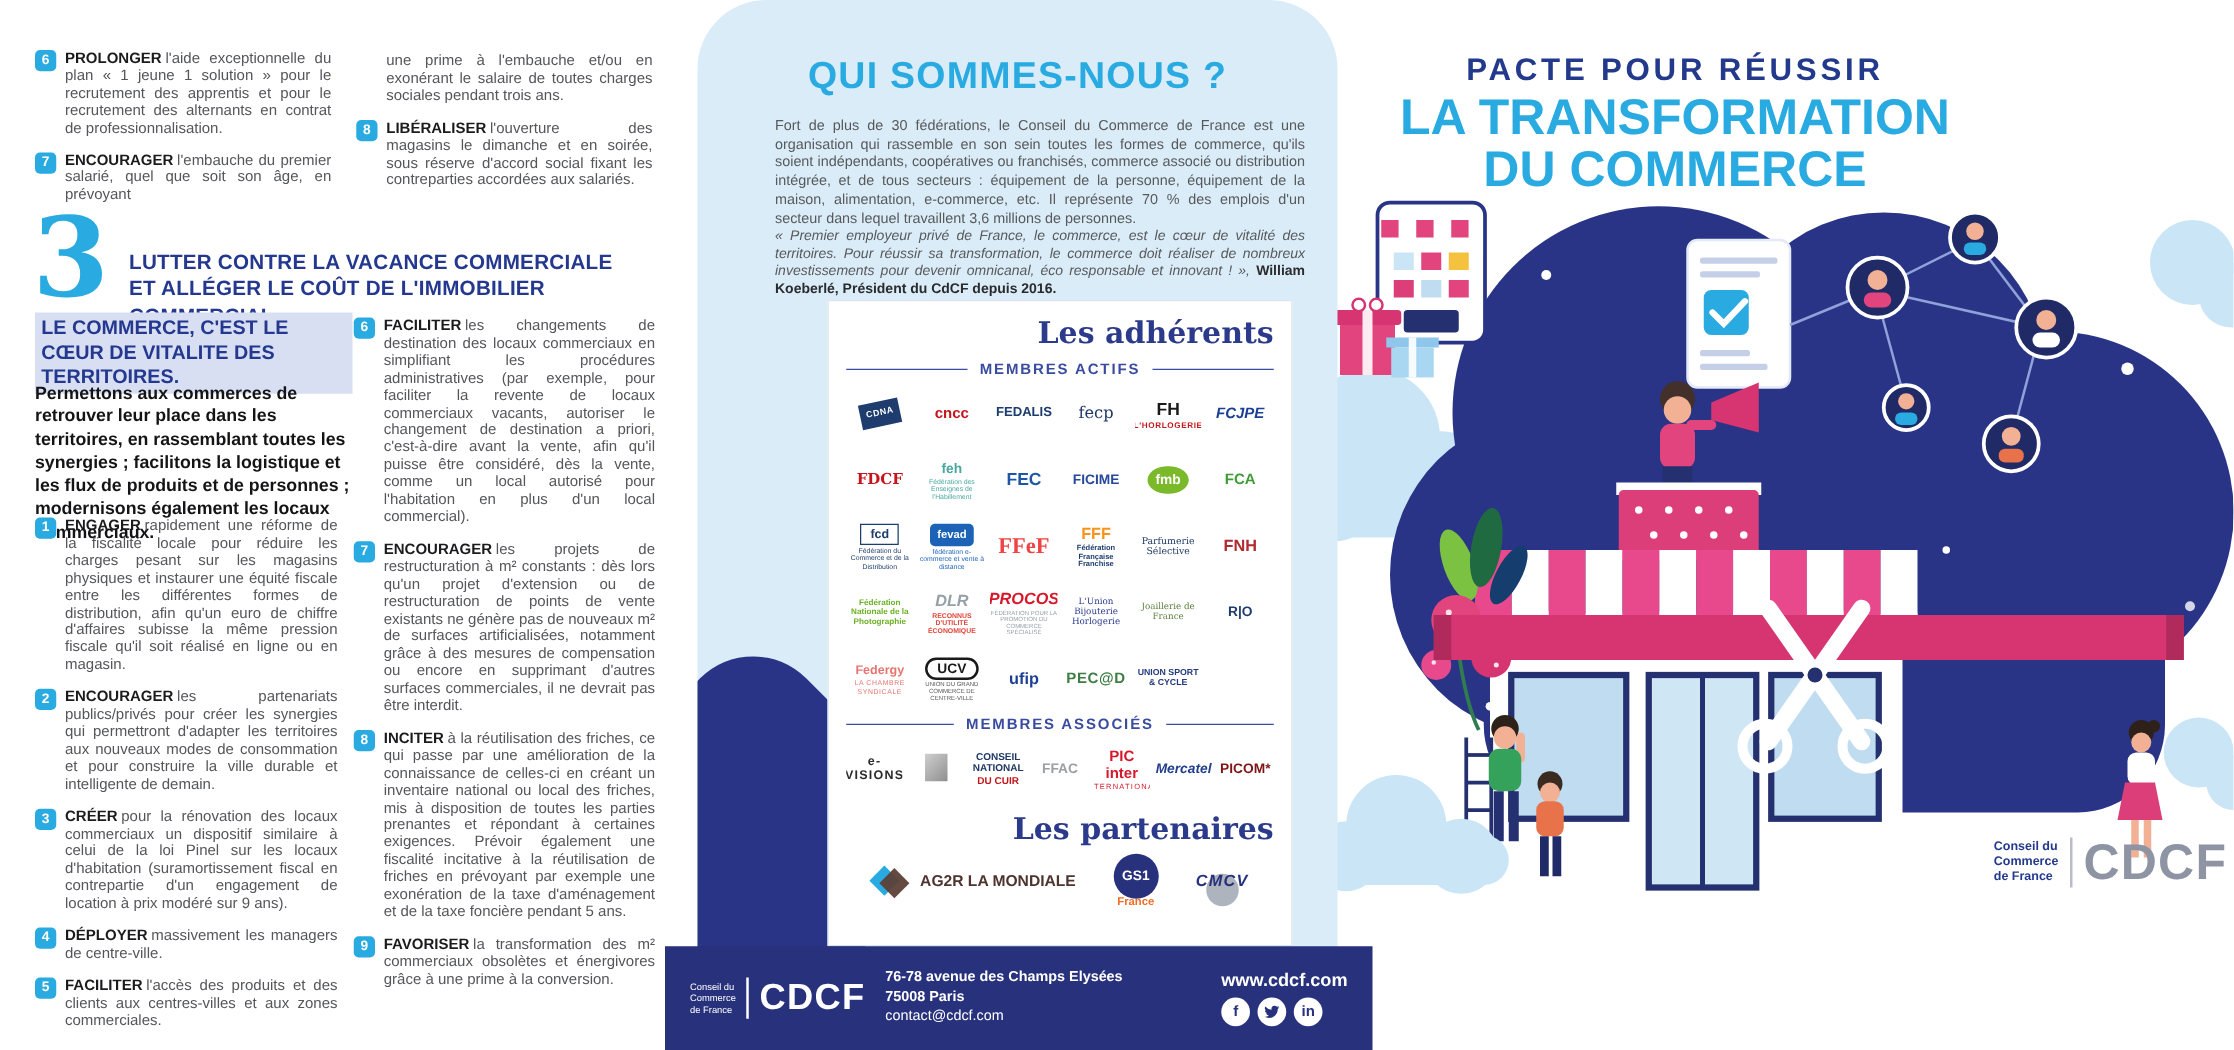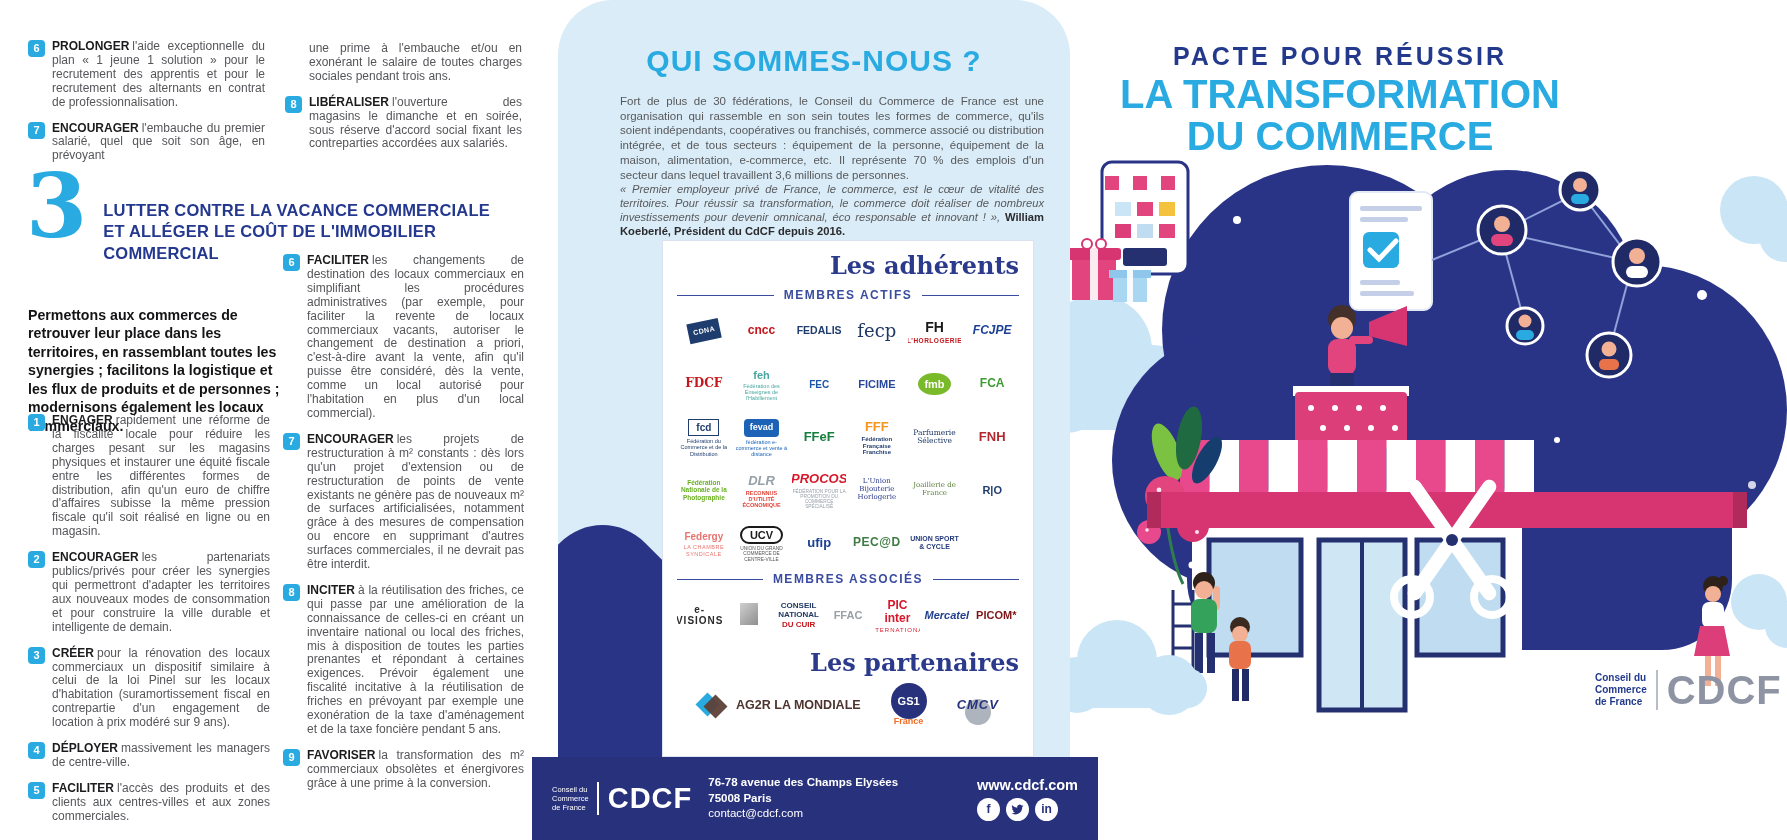--- a/index.html
+++ b/index.html
@@ -124,20 +124,21 @@
       </div>
     </div>
 
     <div class="sec3">
       <div class="num">3</div>
       <div class="t">
         <span>LUTTER CONTRE LA VACANCE COMMERCIALE</span><br>
         <span>ET ALLÉGER LE COÛT DE L'IMMOBILIER COMMERCIAL</span>
       </div>
     </div>
+    <div class="hl">LE COMMERCE, C'EST LE CŒUR DE VITALITE DES TERRITOIRES.</div>
     <p class="intro">Permettons aux commerces de retrouver leur place dans les territoires, en rassemblant toutes les synergies ; facilitons la logistique et les flux de produits et de personnes ; modernisons également les locaux commerciaux.</p>
 
     <div class="colA">
 
     <div class="item">
           <span class="badge">1</span>
           <p class="itxt"><b class="verb">ENGAGER</b><span>rapidement une réforme de la fiscalité locale pour réduire les charges pesant sur les magasins physiques et instaurer une équité fiscale entre les différentes formes de distribution, afin qu'un euro de chiffre d'affaires subisse la même pression fiscale qu'il soit réalisé en ligne ou en magasin.</span></p>
         </div>
         <div class="item">
           <span class="badge">2</span>
@@ -200,21 +201,21 @@
             <span class="lg-main" style="color:#C4161C;font-weight:800;font-size:12px">cncc</span>
             <span class="lg-sub"></span>
           </div>
           <div class="lg">
 
             <span class="lg-main" style="color:#1E3C6E;font-weight:800;font-size:10.5px">FEDALIS</span>
             <span class="lg-sub"></span>
           </div>
           <div class="lg">
 
-            <span class="lg-main" style="color:#1F3864;font-family:'DejaVu Serif',serif;font-size:18px">fecp</span>
+            <span class="lg-main" style="color:#1F3864;font-family:'DejaVu Serif',serif;font-size:13px">fecp</span>
             <span class="lg-sub"></span>
           </div>
           <div class="lg">
 
             <span class="lg-main" style="color:#1a1a1a;font-weight:900;font-size:14px">FH</span>
             <span class="lg-sub" style="color:#C4161C;font-size:6.5px;font-weight:700;letter-spacing:.5px">L'HORLOGERIE</span>
           </div>
           <div class="lg">
 
             <span class="lg-main" style="color:#1B3F94;font-weight:900;font-size:12px;font-style:italic">FCJPE</span>
@@ -225,21 +226,21 @@
             <span class="lg-main" style="color:#C4161C;font-weight:800;font-size:12px;font-family:'DejaVu Serif',serif">FDCF</span>
             <span class="lg-sub"></span>
           </div>
           <div class="lg">
 
             <span class="lg-main" style="color:#49A7A0;font-weight:700;font-size:11px">feh</span>
             <span class="lg-sub" style="color:#49A7A0;font-size:5.5px">Fédération des Enseignes de l'Habillement</span>
           </div>
           <div class="lg">
 
-            <span class="lg-main" style="color:#1C56A4;font-weight:900;font-size:10px">FEC</span>
+            <span class="lg-main" style="color:#1C56A4;font-weight:900;font-size:14px">FEC</span>
             <span class="lg-sub"></span>
           </div>
           <div class="lg">
 
             <span class="lg-main" style="color:#27489B;font-weight:800;font-size:11px">FICIME</span>
             <span class="lg-sub"></span>
           </div>
           <div class="lg">
 
             <span class="lg-main" style="background:#7AB929;color:#fff;font-weight:800;font-size:11px;padding:5px 6px;border-radius:50%">fmb</span>
@@ -255,21 +256,21 @@
             <span class="lg-main" style="color:#1E3C6E;font-weight:700;font-size:10px;border:1.5px solid #1E3C6E;padding:2px 7px">fcd</span>
             <span class="lg-sub" style="color:#1E3C6E;font-size:5.5px">Fédération du Commerce et de la Distribution</span>
           </div>
           <div class="lg">
 
             <span class="lg-main" style="background:#1C63B7;color:#fff;font-weight:700;font-size:9px;padding:4px 6px;border-radius:4px">fevad</span>
             <span class="lg-sub" style="color:#1C63B7;font-size:5.5px">fédération e-commerce et vente à distance</span>
           </div>
           <div class="lg">
 
-            <span class="lg-main" style="color:#15803d;font-weight:800;font-size:13px;font-family:Liberation Sans, sans-serif">FFeF</span>
+            <span class="lg-main" style="color:#ef4444;font-weight:800;font-size:18px;font-family:Liberation Serif, serif">FFeF</span>
             <span class="lg-sub"></span>
           </div>
           <div class="lg">
 
             <span class="lg-main" style="color:#F7941D;font-weight:900;font-size:13px">FFF</span>
             <span class="lg-sub" style="color:#1E3C6E;font-size:6px;font-weight:700">Fédération Française Franchise</span>
           </div>
           <div class="lg">
 
             <span class="lg-main" style="color:#1F3864;font-family:'DejaVu Serif',serif;font-size:7.5px">Parfumerie Sélective</span>

